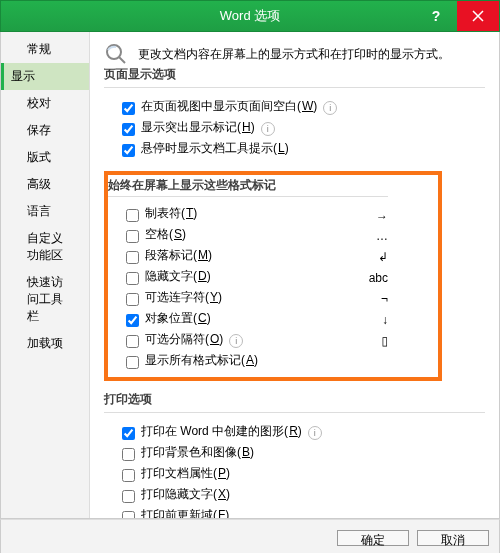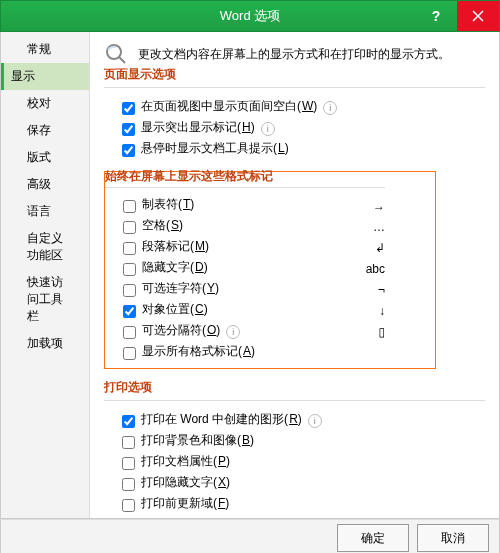--- a/index.html
+++ b/index.html
@@ -10,32 +10,32 @@
 .titlebar .btn.help{font-weight:bold;color:#fff}
 .titlebar .btn.close{background:#e81123}
 .content{display:flex;height:486px;border:1px solid #ccc;border-top:none}
 .sidebar{width:88px;background:#f3f3f3;border-right:1px solid #ddd;padding-top:4px}
 .sidebar .item{padding:5px 26px;cursor:default}
 .sidebar .item.selected{background:#cfe5c2;border-left:3px solid #22b14c;padding-left:7px}
 .main{flex:1;padding:10px 14px 8px 14px;overflow:hidden}
 .header{display:flex;align-items:center;margin-bottom:0}
 .header .icon{width:24px;height:24px;margin-right:10px;flex-shrink:0}
 .header .desc{font-size:12px}
-.section-title{color:#c2410c;font-weight:bold;font-size:12px;border-bottom:1px solid #ddd;padding-bottom:4px;margin-bottom:8px}
+.section-title{color:#404040;font-weight:bold;font-size:12px;border-bottom:1px solid #ddd;padding-bottom:4px;margin-bottom:8px}
 .row{display:flex;align-items:flex-end;padding:2px 0 2px 18px}
 .row input[type=checkbox]{margin:0 6px 0 0;width:13px;height:13px}
 .row .label{display:inline-flex;align-items:baseline}
 .row .key{text-decoration:underline;margin-left:1px}
 .row .sym{margin-left:auto;font-family:"Segoe UI Symbol","Arial Unicode MS",sans-serif;padding-left:20px}
 .row .help{width:12px;height:12px;border:1px solid #bbb;border-radius:50%;font-size:9px;line-height:12px;text-align:center;margin-left:6px;color:#888}
-.boxed{border:1px solid #f97316;padding:2px 50px 6px 0;margin-top:4px;margin-bottom:10px;width:280px}
+.boxed{border:4px solid #f97316;padding:8px 50px 6px 0;margin-top:4px;margin-bottom:10px;width:280px}
 .boxed .section-title{margin:-6px 0 6px 0;padding-bottom:2px}
 .gap{height:8px}
 .footer{height:36px;border:1px solid #ccc;border-top:1px solid #ddd;background:#f3f3f3;display:flex;justify-content:flex-end;align-items:center;padding:0 10px;gap:8px}
-.footer button{width:72px;height:28px;border:1px solid #999;background:#f8f8f8;font-size:12px}
+.footer button{width:72px;height:16px;border:1px solid #999;background:#f8f8f8;font-size:12px}
 </style>
 </head>
 <body>
 
 <div class="titlebar">
   <span class="title">Word 选项</span>
   <div class="btns">
     <div class="btn help">?</div>
     <div class="btn close">
       <svg width="12" height="12" viewBox="0 0 12 12">

